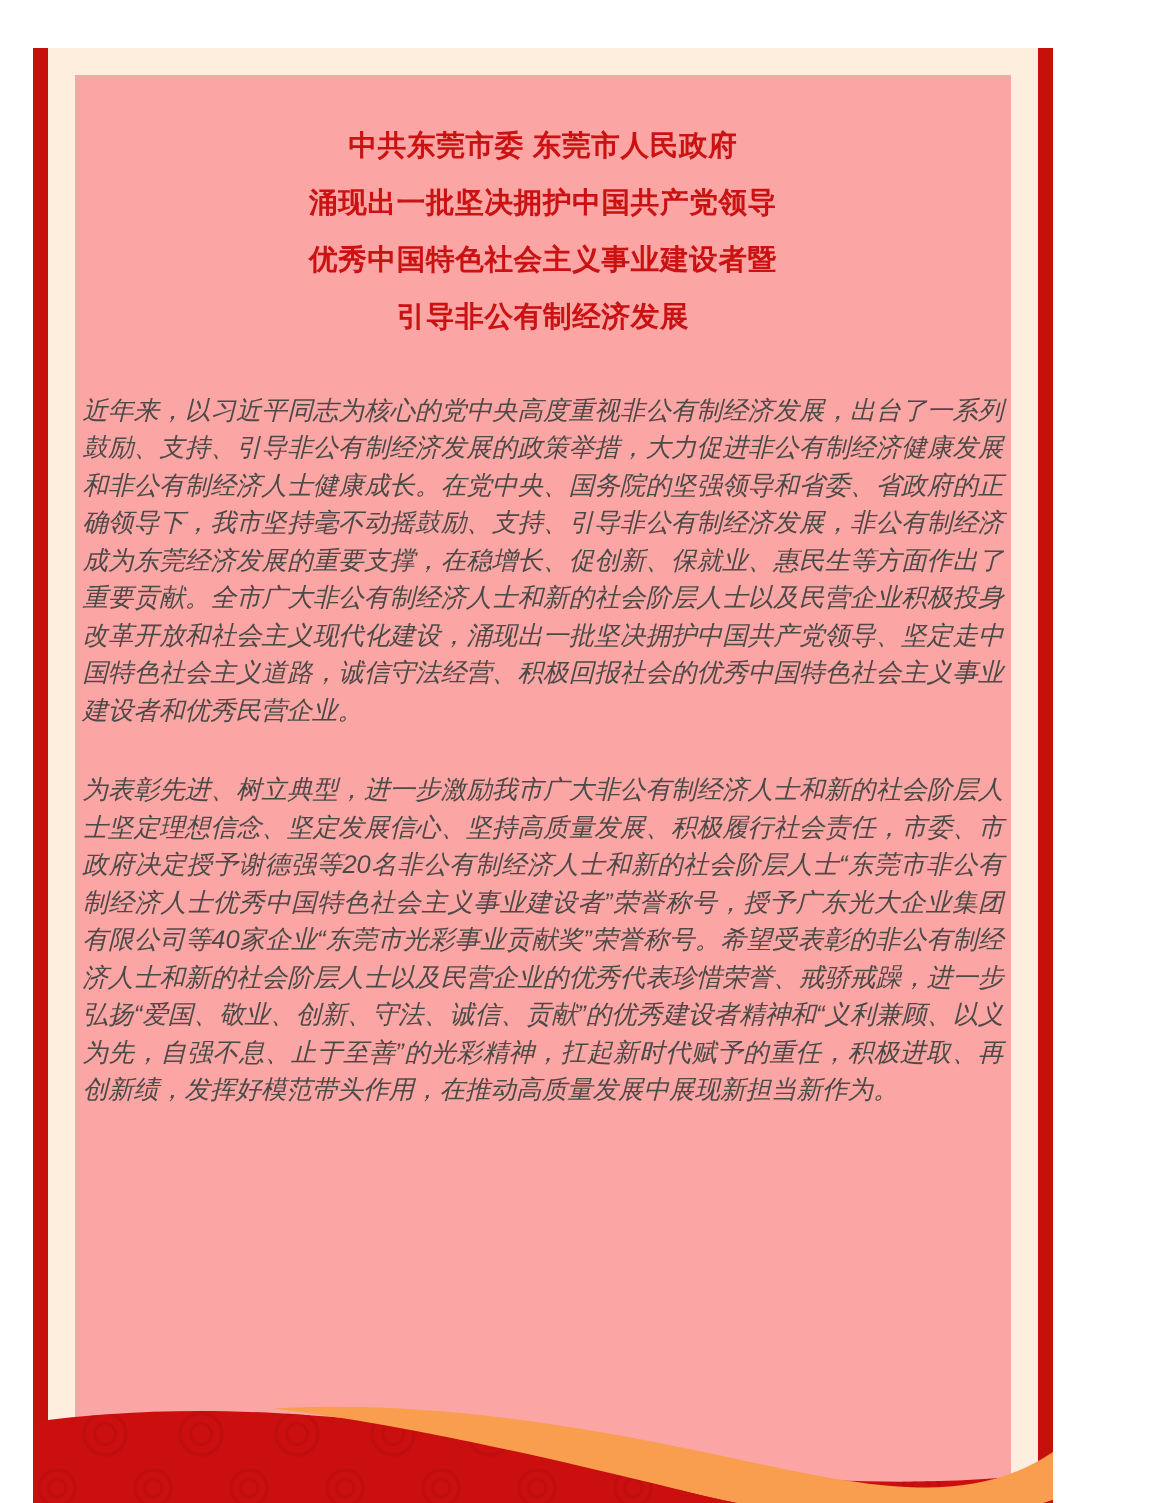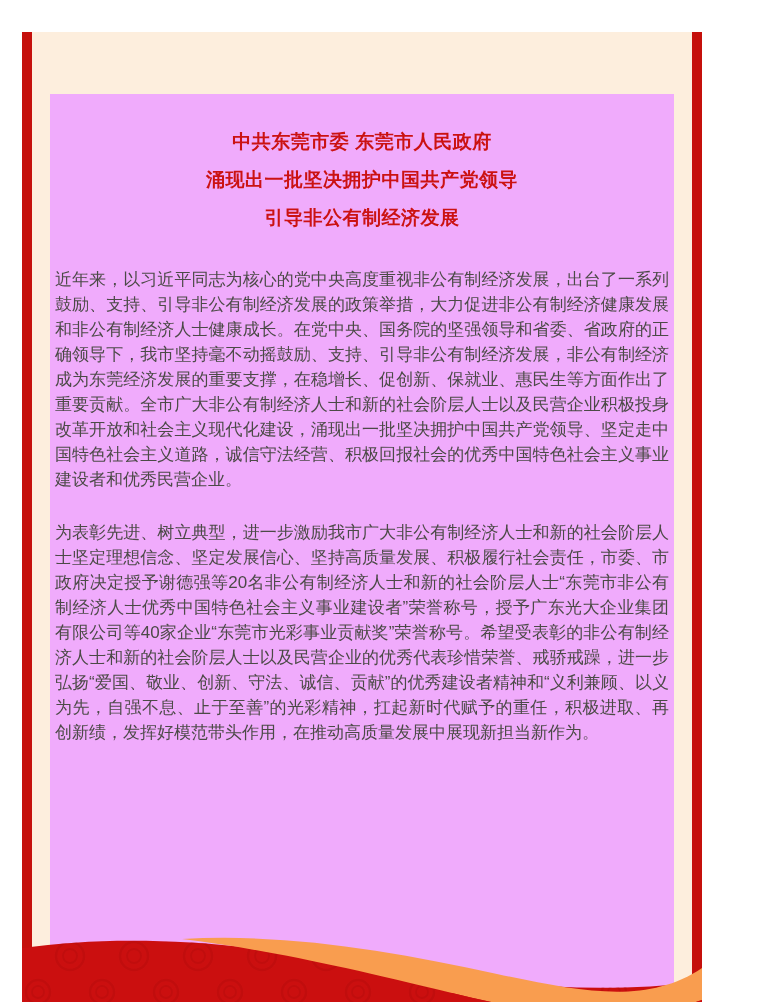--- a/index.html
+++ b/index.html
@@ -29,34 +29,33 @@
     z-index: 1;
   }
   .red-bar.left  { left: 0; }
   .red-bar.right { right: 0; }
   .card {
     position: absolute;
     left: 28px;
     right: 28px;
     top: 18px;
     bottom: 0;
-    background: #f0abfc;
+    background: #fca5a5;
     padding: 38px 5px 0 5px;
-    margin-top: 44px;
   }
   .title-block { text-align: center; }
   .title-line {
     color: #cb1212;
     font-size: 19px;
     font-weight: bold;
     line-height: 20px;
     margin-bottom: 18px;
     letter-spacing: 0.5px;
   }
-  .body-block { margin-top: 39px; }
+  .body-block { margin-top: 39px; font-style: italic; }
   .body-block p {
     font-size: 17px;
     line-height: 25px;
     color: #4c4a47;
     text-align: justify;
     text-justify: inter-ideograph;
     margin-bottom: 28px;
   }
   .wave {
     position: absolute;
@@ -73,20 +72,21 @@
 
 <div class="page">
   <div class="frame">
     <div class="red-bar left"></div>
     <div class="red-bar right"></div>
 
     <div class="card">
       <div class="title-block">
         <div class="title-line">中共东莞市委  东莞市人民政府</div>
         <div class="title-line">涌现出一批坚决拥护中国共产党领导</div>
+        <div class="title-line">优秀中国特色社会主义事业建设者暨</div>
         <div class="title-line">引导非公有制经济发展</div>
       </div>
 
       <div class="body-block">
         <p>近年来，以习近平同志为核心的党中央高度重视非公有制经济发展，出台了一系列鼓励、支持、引导非公有制经济发展的政策举措，大力促进非公有制经济健康发展和非公有制经济人士健康成长。在党中央、国务院的坚强领导和省委、省政府的正确领导下，我市坚持毫不动摇鼓励、支持、引导非公有制经济发展，非公有制经济成为东莞经济发展的重要支撑，在稳增长、促创新、保就业、惠民生等方面作出了重要贡献。全市广大非公有制经济人士和新的社会阶层人士以及民营企业积极投身改革开放和社会主义现代化建设，涌现出一批坚决拥护中国共产党领导、坚定走中国特色社会主义道路，诚信守法经营、积极回报社会的优秀中国特色社会主义事业建设者和优秀民营企业。</p>
         <p>为表彰先进、树立典型，进一步激励我市广大非公有制经济人士和新的社会阶层人士坚定理想信念、坚定发展信心、坚持高质量发展、积极履行社会责任，市委、市政府决定授予谢德强等20名非公有制经济人士和新的社会阶层人士“东莞市非公有制经济人士优秀中国特色社会主义事业建设者”荣誉称号，授予广东光大企业集团有限公司等40家企业“东莞市光彩事业贡献奖”荣誉称号。希望受表彰的非公有制经济人士和新的社会阶层人士以及民营企业的优秀代表珍惜荣誉、戒骄戒躁，进一步弘扬“爱国、敬业、创新、守法、诚信、贡献”的优秀建设者精神和“义利兼顾、以义为先，自强不息、止于至善”的光彩精神，扛起新时代赋予的重任，积极进取、再创新绩，发挥好模范带头作用，在推动高质量发展中展现新担当新作为。</p>
       </div>
     </div>
 
     <svg class="wave" viewBox="0 0 680 90" preserveAspectRatio="none" aria-hidden="true">

